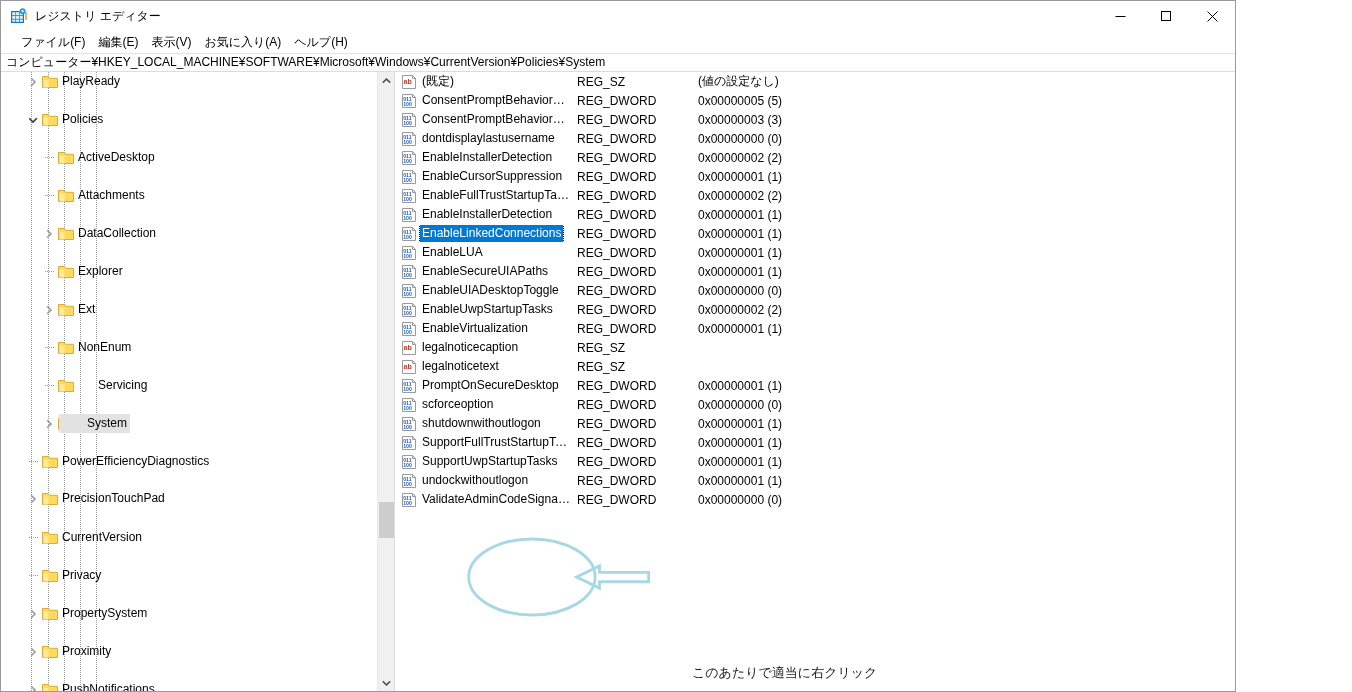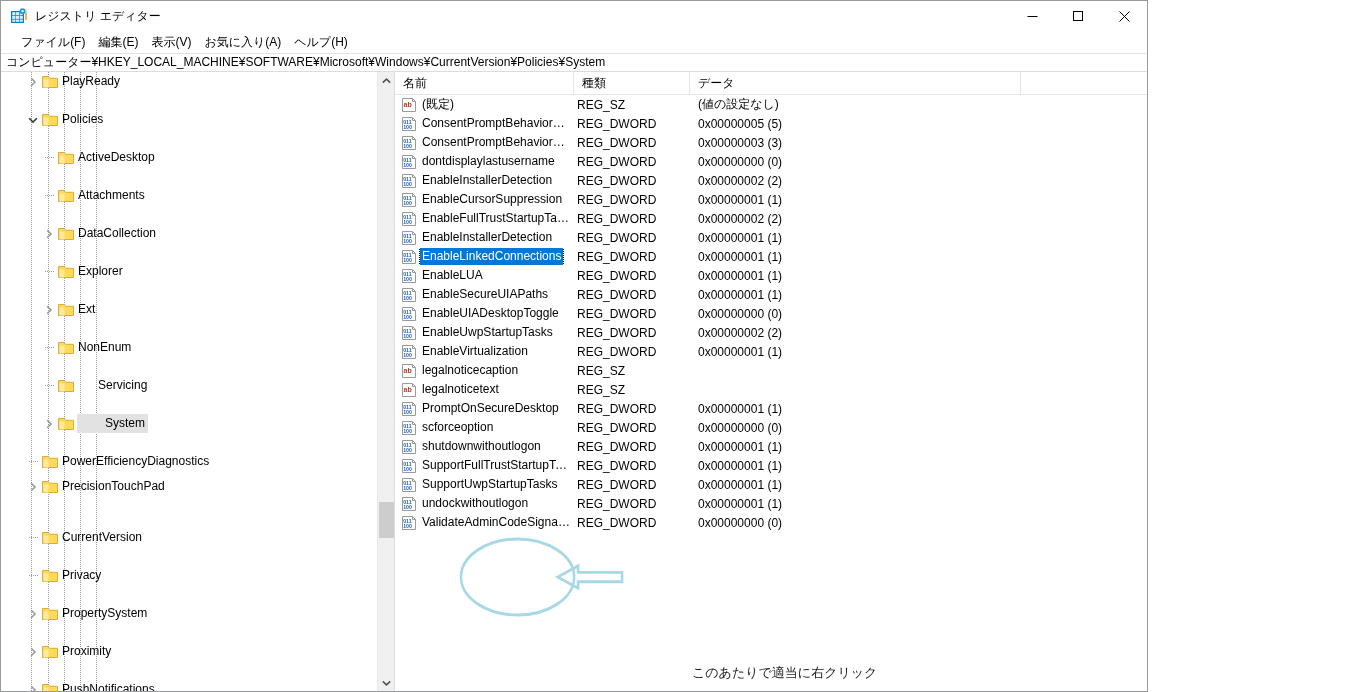--- a/index.html
+++ b/index.html
@@ -4,21 +4,21 @@
 <style>
   * { box-sizing: border-box; margin: 0; padding: 0; }
   html, body {
     width: 1352px; height: 692px;
     font-family: "Liberation Sans", "DejaVu Sans", sans-serif;
     background: #ffffff;
     overflow: hidden;
   }
   #window {
     position: relative;
-    width: 1148px; height: 692px;
+    width: 1236px; height: 692px;
     background: #ffffff;
     border: 1px solid #999a9c;
     display: flex; flex-direction: column;
   }
   
   #titlebar {
     height: 31px; flex: 0 0 31px;
     background: #ffffff;
     display: flex; align-items: center;
     position: relative;
@@ -356,33 +356,33 @@
             <div class="tree-row" style="top: 171px;">
               <div class="tw-chevron" style="left: 40px;">
                 <svg width="10" height="10" viewBox="0 0 10 10">
                   <path d="M3.2,1.2 L7,5 L3.2,8.8" fill="none" stroke="#9a9a9a" stroke-width="1.6"></path>
                 </svg>
               </div>
               <div class="folder" style="left: 57px; top: 3px;"><svg width="16" height="14" viewBox="0 0 16 14">
                   <path d="M0.5,1.5 L6.2,1.5 L7.6,3.3 L15.5,3.3 L15.5,12.5 L0.5,12.5 Z" fill="#ffd95a" stroke="#d9ae32" stroke-width="1"></path>
                   <path d="M1.6,4.6 L6.4,4.6 L6.4,12.5 L1.6,12.5 Z" fill="#ffeaa0"></path>
                 </svg></div>
-              <div class="tree-label sel" style="left: 76px; padding-left: 28px;">System</div>
+              <div class="tree-label sel" style="left: 58px; padding-left: 28px;">System</div>
             </div>
             <div class="tree-row" style="top: 190px;">
               <div class="tw-dash" style="left: 24px;">
                 <i></i>
               </div>
               <div class="folder" style="left: 41px; top: 3px;"><svg width="16" height="14" viewBox="0 0 16 14">
                   <path d="M0.5,1.5 L6.2,1.5 L7.6,3.3 L15.5,3.3 L15.5,12.5 L0.5,12.5 Z" fill="#ffd95a" stroke="#d9ae32" stroke-width="1"></path>
                   <path d="M1.6,4.6 L6.4,4.6 L6.4,12.5 L1.6,12.5 Z" fill="#ffeaa0"></path>
                 </svg></div>
               <div class="tree-label" style="left: 58px;">PowerEfficiencyDiagnostics</div>
             </div>
-            <div class="tree-row" style="top: 196px;">
+            <div class="tree-row" style="top: 208px;">
               <div class="tw-chevron" style="left: 24px;">
                 <svg width="10" height="10" viewBox="0 0 10 10">
                   <path d="M3.2,1.2 L7,5 L3.2,8.8" fill="none" stroke="#9a9a9a" stroke-width="1.6"></path>
                 </svg>
               </div>
               <div class="folder" style="left: 41px; top: 3px;"><svg width="16" height="14" viewBox="0 0 16 14">
                   <path d="M0.5,1.5 L6.2,1.5 L7.6,3.3 L15.5,3.3 L15.5,12.5 L0.5,12.5 Z" fill="#ffd95a" stroke="#d9ae32" stroke-width="1"></path>
                   <path d="M1.6,4.6 L6.4,4.6 L6.4,12.5 L1.6,12.5 Z" fill="#ffeaa0"></path>
                 </svg></div>
               <div class="tree-label" style="left: 58px;">PrecisionTouchPad</div>
@@ -454,26 +454,20 @@
         <div id="tree-sb-thumb" style="top: 430px; height: 36px;"></div>
         <div class="sb-arrow bot">
           <svg width="9" height="6" viewBox="0 0 9 6">
               <path d="M0.8,1.4 L4.5,4.9 L8.2,1.4" fill="none" stroke="#505050" stroke-width="1.5"></path>
             </svg>
         </div>
       </div>
     </div>
 
     <div id="list-pane">
-      <div id="list-header">
-          <div class="col-head" style="width: 179px; flex: 0 0 179px;">名前</div>
-          <div class="col-head" style="width: 116px; flex: 0 0 116px;">種類</div>
-          <div class="col-head last" style="width: 331px; flex: 0 0 331px;">データ</div>
-          <div style="flex: 1 1 auto;"></div>
-        </div>
       <div id="list-rows">
           <div class="list-row">
             <div class="cell-name">
               <div class="val-icon"><svg width="15" height="14" viewBox="0 0 15 14">
                   <path d="M0.5,0.5 L10.5,0.5 L13.5,3.5 L13.5,13.5 L0.5,13.5 Z" fill="#ffffff" stroke="#9a9a9a" stroke-width="1"></path>
                   <path d="M10.5,0.5 L10.5,3.5 L13.5,3.5" fill="none" stroke="#9a9a9a" stroke-width="1"></path>
                   <text x="1.5" y="8.6" font-family="Liberation Sans, sans-serif" font-size="7" font-weight="bold" fill="#c0392b">ab</text>
                 </svg></div>
               <span class="name-text">(既定)</span>
             </div>

